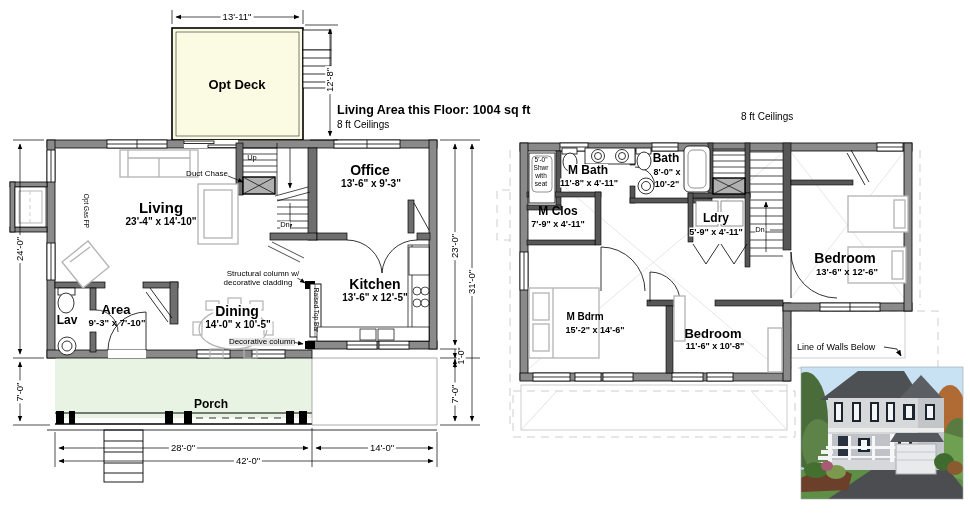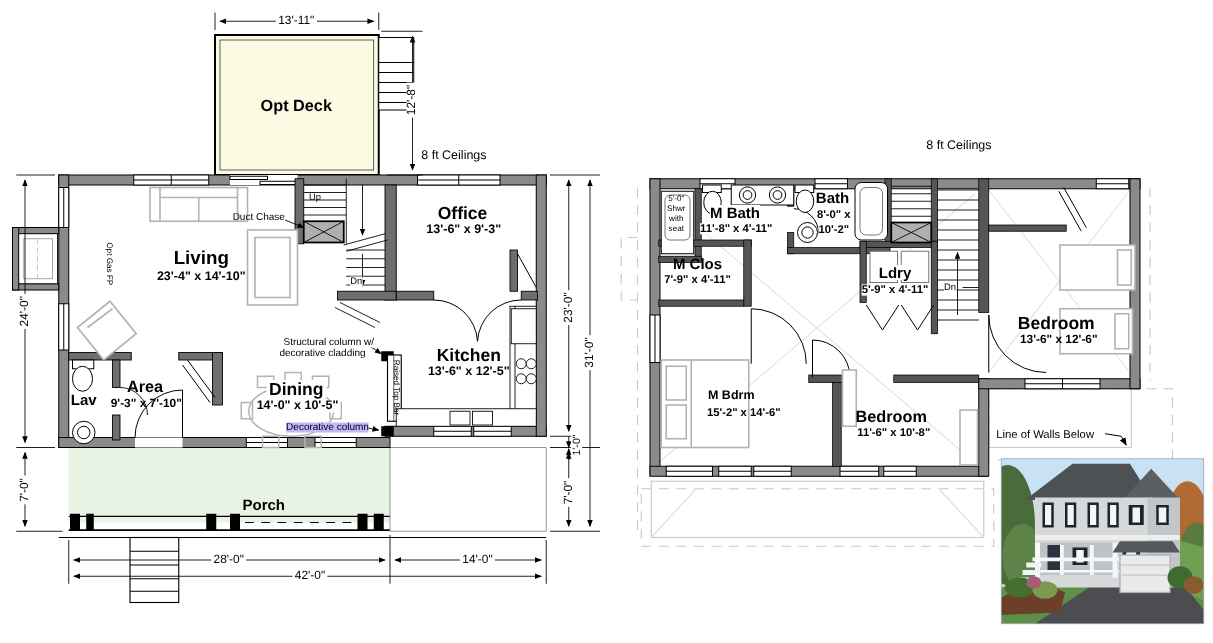--- a/index.html
+++ b/index.html
@@ -471,41 +471,42 @@
       <ellipse cx="816" cy="470" rx="12" ry="8" fill="#44702f"></ellipse>
       <ellipse cx="836" cy="472" rx="10" ry="7" fill="#7c9a4e"></ellipse>
       <ellipse cx="827" cy="466" rx="6" ry="5" fill="#a85c74"></ellipse>
       <ellipse cx="944" cy="462" rx="10" ry="9" fill="#3f6b2f"></ellipse>
       <ellipse cx="955" cy="468" rx="8" ry="7" fill="#8a5b2e"></ellipse>
     </g>
     <rect x="801" y="367" width="162" height="132" fill="none" stroke="#9aa0a6" stroke-width="0.6"></rect>
   </g>
 </svg>
 
+<div class="la u" style="left:337px;top:104px;font-size:12.5px">Living Area this Floor: 1004 sq ft</div>
 <div class="la" style="left:337px;top:120px;font-size:10px">8 ft Ceilings</div>
 <div class="lbl u" style="left:237px;top:84px;font-size:13px">Opt Deck</div>
 <div class="lbl u" style="left:161px;top:207px;font-size:15px">Living</div>
 <div class="lbl b" style="left:161px;top:222px;font-size:10px">23'-4" x 14'-10"</div>
 <div class="lbl u" style="left:370px;top:170px;font-size:14px">Office</div>
 <div class="lbl b" style="left:371px;top:184px;font-size:10px">13'-6" x 9'-3"</div>
 <div class="lbl u" style="left:375px;top:284px;font-size:14px">Kitchen</div>
 <div class="lbl b" style="left:375px;top:298px;font-size:10px">13'-6" x 12'-5"</div>
 <div class="lbl u" style="left:237px;top:311px;font-size:14px;background:#fff;padding:0 2px">Dining</div>
 <div class="lbl b" style="left:238px;top:325px;font-size:10px;background:#fff;padding:0 2px">14'-0" x 10'-5"</div>
 <div class="lbl u" style="left:116px;top:309px;font-size:13px">Area</div>
 <div class="lbl b" style="left:117px;top:323px;font-size:9.5px">9'-3" x 7'-10"</div>
 <div class="lbl u" style="left:67px;top:320px;font-size:12px">Lav</div>
 <div class="lbl u" style="left:211px;top:404px;font-size:12px">Porch</div>
 <div class="lbl" style="left:207px;top:174px;font-size:8px">Duct Chase</div>
 <div class="lbl" style="left:252px;top:158px;font-size:7.5px">Up</div>
 <div class="lbl" style="left:285px;top:225px;font-size:7.5px;background:#fff">Dn</div>
 <div class="lbl rotcw" style="left:86px;top:211px;font-size:6.5px">Opt Gas FP</div>
 <div class="lbl" style="left:263px;top:274px;font-size:8px;background:#fff">Structural column w/</div>
 <div class="lbl" style="left:258px;top:283px;font-size:8px;background:#fff">decorative cladding</div>
-<div class="lbl" style="left:262px;top:342px;font-size:8px;background:#c4b5fd">Decorative column</div>
+<div class="lbl" style="left:262px;top:342px;font-size:8px;background:#e5e5e5">Decorative column</div>
 <div class="lbl rotcw" style="left:315.5px;top:310px;font-size:6.5px">Raised Top Bar</div>
 
 <div class="lbl dim" style="left:237px;top:17px">13'-11"</div>
 <div class="lbl dim rotccw" style="left:330px;top:80px">12'-8"</div>
 <div class="lbl dim rotccw" style="left:20px;top:249px">24'-0"</div>
 <div class="lbl dim rotccw" style="left:20px;top:392px">7'-0"</div>
 <div class="lbl dim rotccw" style="left:455px;top:246px">23'-0"</div>
 <div class="lbl dim rotccw" style="left:472px;top:282px">31'-0"</div>
 <div class="lbl dim rotccw" style="left:461px;top:356px;font-size:8.5px">1'-0"</div>
 <div class="lbl dim rotccw" style="left:455px;top:394px">7'-0"</div>

